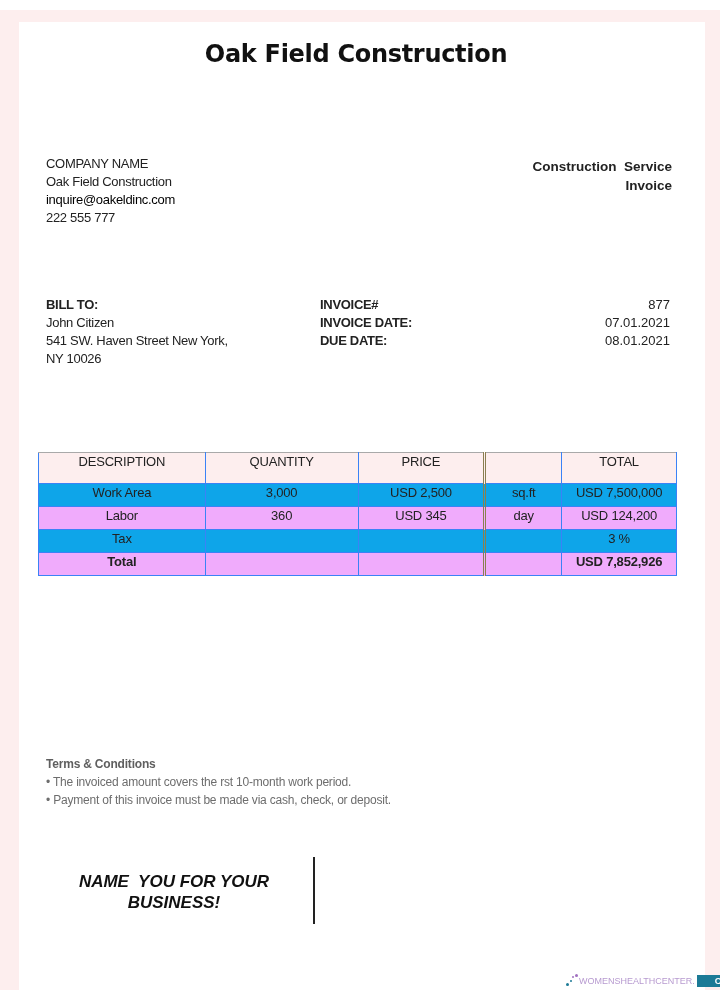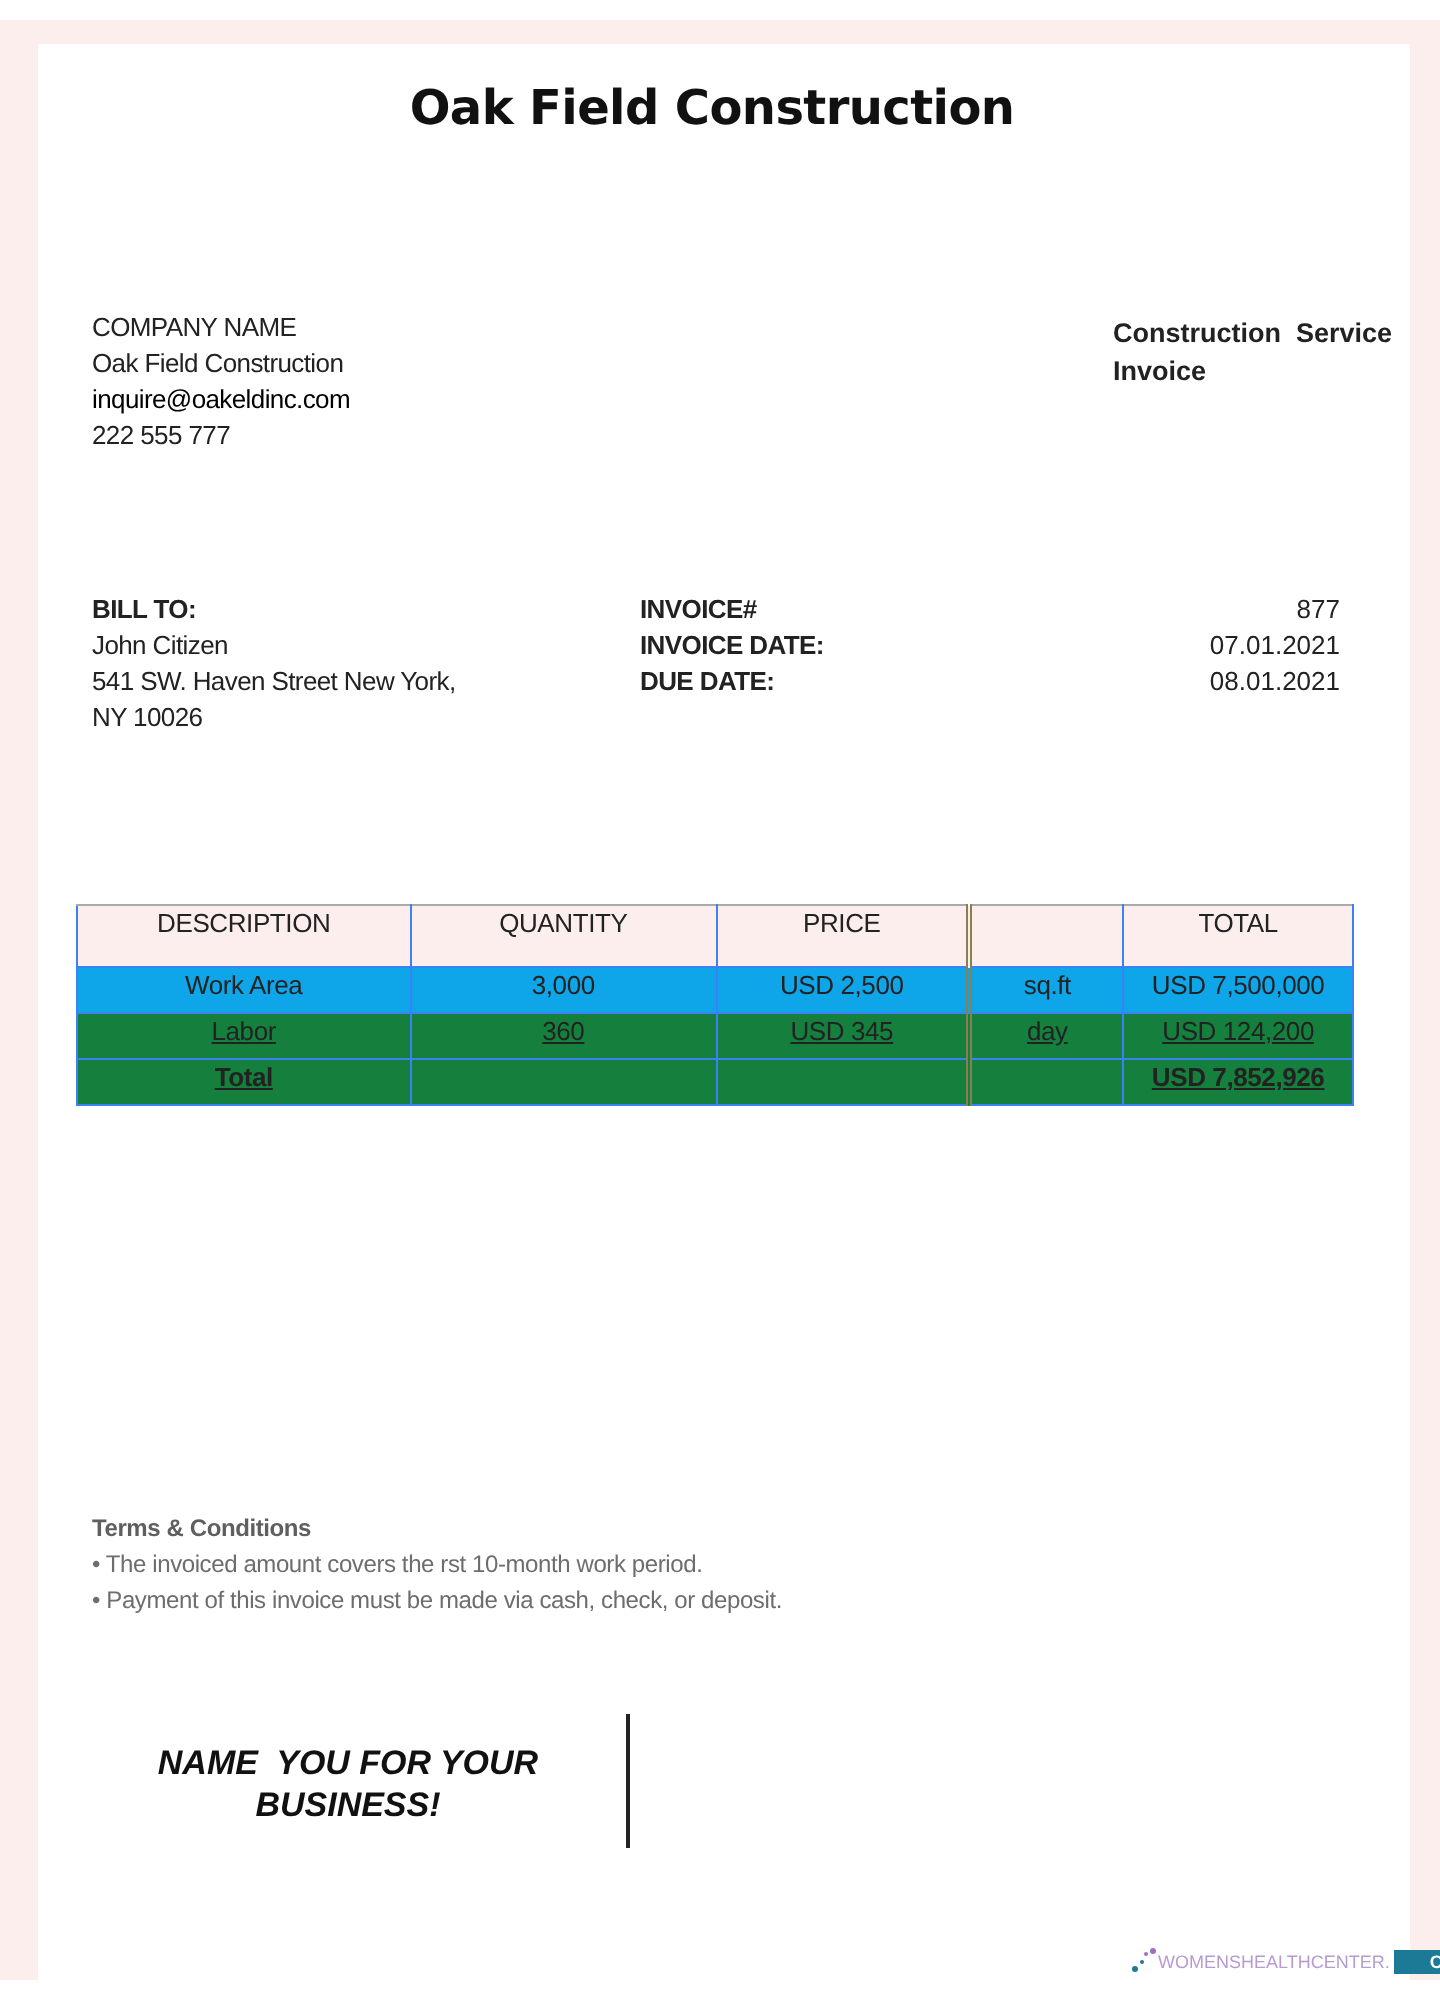--- a/index.html
+++ b/index.html
@@ -22,21 +22,21 @@
       left: 0; width: 674px; top: 18px; text-align: center;
       font-family: "DejaVu Sans", sans-serif; font-weight: bold;
       font-size: 24px; color: #111; letter-spacing: -0.3px;
     }
     .company {
       left: 27px; top: 133px; font-size: 13px; line-height: 18px; color: #222;
       letter-spacing: -0.3px;
     }
     .company .email { color: #000000; }
     .doc-type {
-      right: 9px; top: 135px; text-align: left; font-size: 13.5px; font-weight: bold;
+      right: 33px; top: 135px; text-align: right; font-size: 13.5px; font-weight: bold;
       line-height: 19px; color: #222;
     }
     .billto {
       left: 27px; top: 274px; font-size: 13px; line-height: 18px; color: #222; letter-spacing: -0.3px;
     }
     .billto .label { font-weight: bold; }
     .meta {
       left: 301px; top: 274px; width: 350px; font-size: 13px; line-height: 18px; color: #222;
     }
     .meta-row { display: flex; justify-content: space-between; gap: 12px; }
@@ -45,21 +45,21 @@
     table.items {
       position: absolute; left: 19px; top: 430px; width: 639px;
       border-collapse: collapse; font-size: 13px; color: #222;
     }
     table.items td, table.items th {
       border: 1px solid #3b82f6; text-align: center; vertical-align: top;
       padding: 1px 2px 0 2px; font-weight: normal; letter-spacing: -0.2px;
     }
     table.items thead th { height: 29px; background: #fdeeee; border-top-color: #a9a9a9; }
     table.items tbody tr { height: 23px; }
-    table.items tbody tr.pink td { background: #15803d; text-decoration: underline; }
+    table.items tbody tr.pink td { background: #f0abfc; }
     table.items tbody tr.white td { background: #0ea5e9; }
     table.items tr.total td { font-weight: bold; }
     table.items .unit-col { border-left: 3px double #8a7f50; }
 
     .terms {
       left: 27px; top: 733px; font-size: 12px; line-height: 18px; color: #6d6d6d; letter-spacing: -0.2px;
     }
     .terms .heading { font-weight: bold; color: #5f5f5f; }
     .thanks {
       left: 30px; top: 849px; width: 250px; text-align: center;
@@ -146,20 +146,27 @@
         <td class="unit-col">sq.ft</td>
         <td>USD 7,500,000</td>
       </tr>
       <tr class="pink">
         <td>Labor</td>
         <td>360</td>
         <td>USD 345</td>
         <td class="unit-col">day</td>
         <td>USD 124,200</td>
       </tr>
+      <tr class="white">
+        <td>Tax</td>
+        <td></td>
+        <td></td>
+        <td class="unit-col"></td>
+        <td>3 %</td>
+      </tr>
       <tr class="pink total">
         <td>Total</td>
         <td></td>
         <td></td>
         <td class="unit-col"></td>
         <td>USD 7,852,926</td>
       </tr>
     </tbody>
   </table>
 

